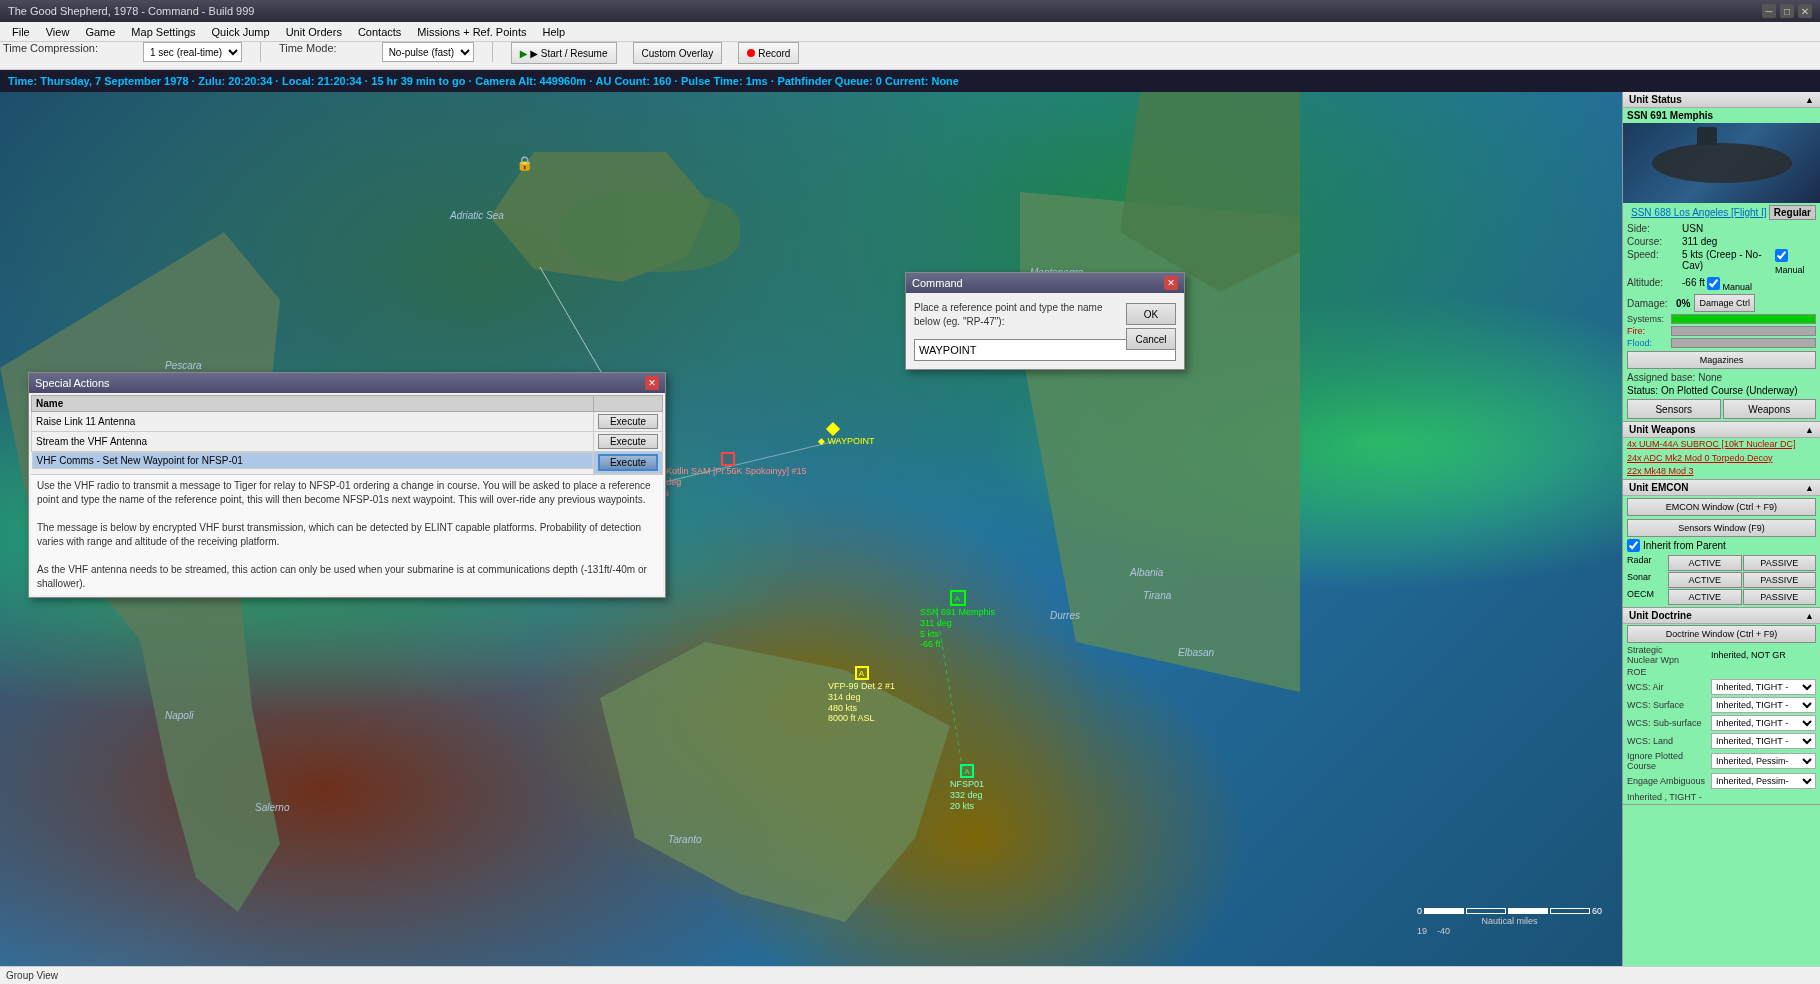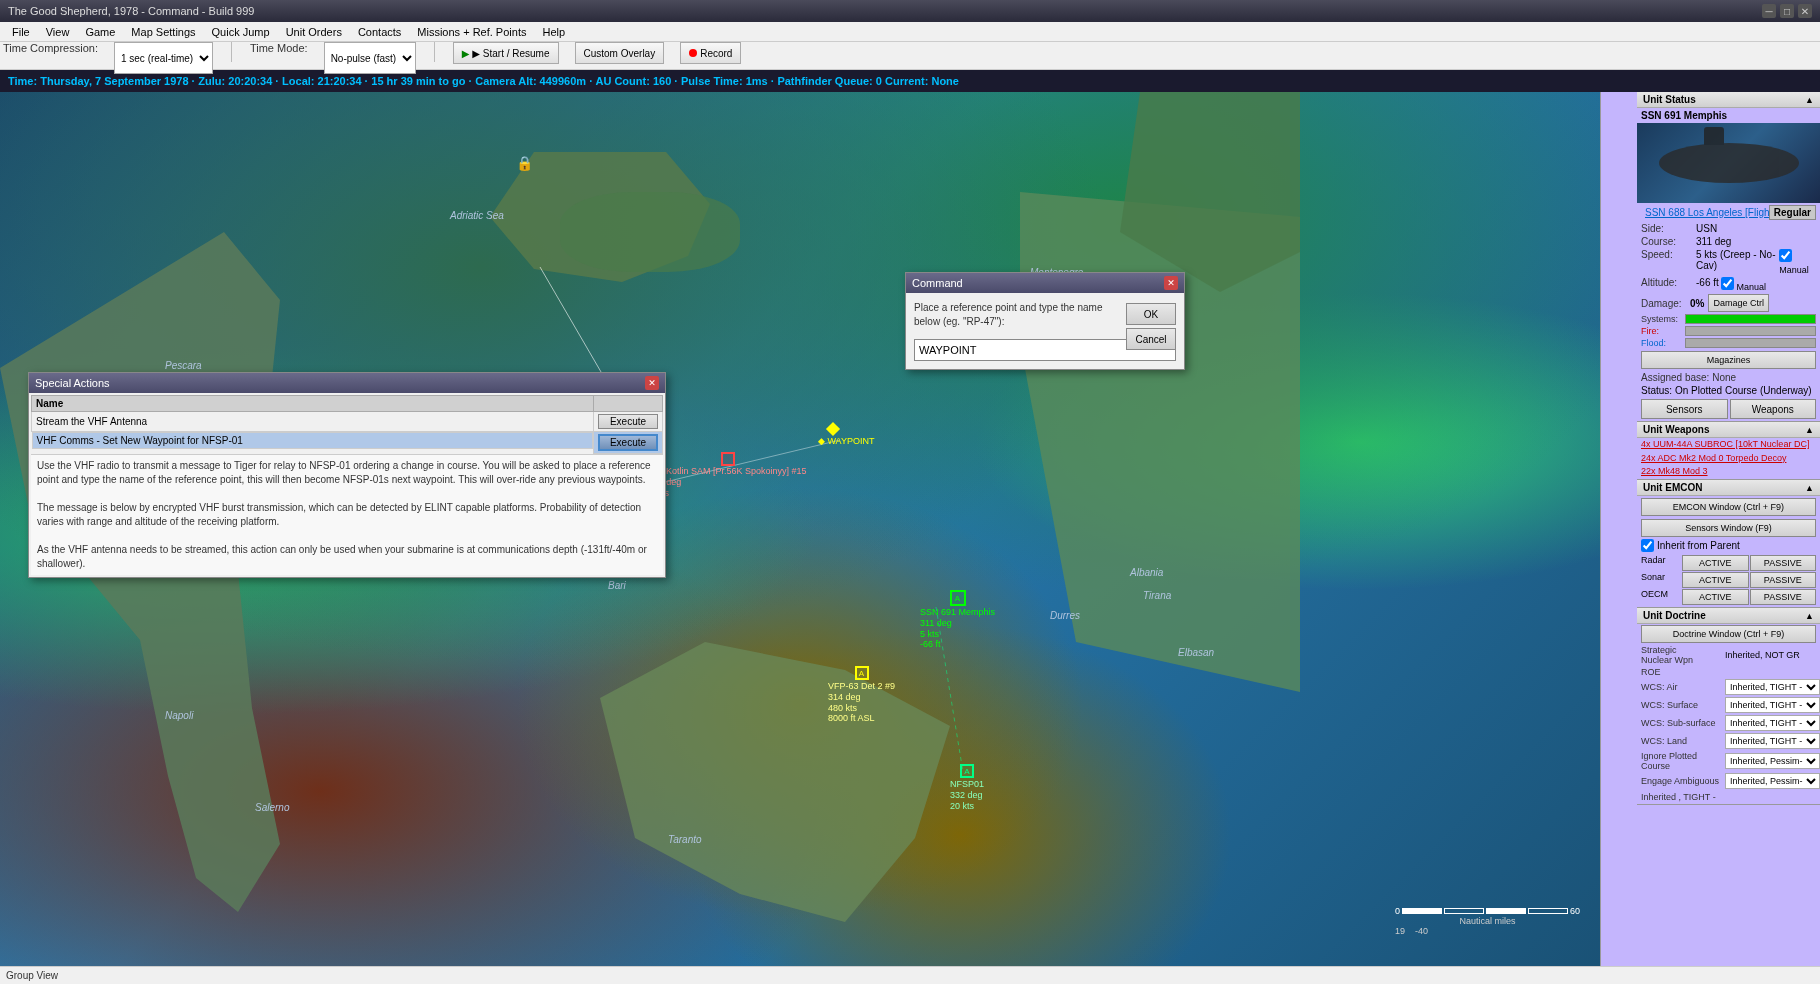--- a/index.html
+++ b/index.html
@@ -44,25 +44,26 @@
       height: 28px;
       display: flex;
       align-items: flex-start;
       padding: 0 3px;
       gap: 16px;
       border-bottom: 1px solid #ccc;
       font-size: 11px;
     }
     .toolbar-label { color: #333; white-space: nowrap; }
     .toolbar-select {
-      height: 32px;
+      height: 20px;
       font-size: 10px;
       border: 1px solid #aaa;
       background: #fff;
       padding: 0 2px;
+      margin-left: 29px;
     }
     .toolbar-btn {
       height: 22px;
       padding: 0 8px;
       font-size: 10px;
       border: 1px solid #aaa;
       background: linear-gradient(to bottom, #f8f8f8, #e0e0e0);
       cursor: pointer;
       display: flex;
       align-items: center;
@@ -147,28 +148,27 @@
     .scale-seg {
       height: 6px;
       width: 40px;
       border: 1px solid #fff;
     }
     .scale-seg.filled { background: #fff; }
     .scale-seg.empty { background: transparent; }
 
     
     #right-panel {
-      width: 220px;
-      background: #c4b5fd;
+      width: 198px;
+      background: #86efac;
       display: flex;
       flex-direction: column;
       border-left: 1px solid #999;
       overflow-y: auto;
       font-size: 10px;
-      padding-left: 36px;
     }
 
     .panel-section {
       border-bottom: 1px solid #999;
     }
 
     .panel-header {
       background: linear-gradient(to bottom, #e8e8e8, #d0d0d0);
       padding: 2px 6px;
       font-weight: bold;
@@ -603,21 +603,21 @@
         <span>5 kts</span><br>
         <span>-66 ft</span>
       </div>
     </div>
 
     <div class="unit-marker" style="left:828px; top:574px;">
       <div style="width:14px;height:14px;border:2px solid #ffff00;background:rgba(255,255,0,0.1);display:flex;align-items:center;justify-content:center;">
         <span style="color:#ffff00;font-size:8px;">A</span>
       </div>
       <div style="color:#ffff88;font-size:9px;white-space:nowrap;line-height:1.2;margin-top:1px;">
-        <span>VFP-63 Det 2 #9</span><br>
+        <span>VFP-99 Det 2 #1</span><br>
         <span>314 deg</span><br>
         <span>480 kts</span><br>
         <span>8000 ft ASL</span>
       </div>
     </div>
 
     <div class="unit-marker" style="left:950px; top:672px;">
       <div style="width:14px;height:14px;border:2px solid #00ff88;background:rgba(0,255,136,0.1);display:flex;align-items:center;justify-content:center;">
         <span style="color:#00ff88;font-size:8px;">A</span>
       </div>
@@ -648,20 +648,24 @@
       </div>
       <div style="padding:2px;">
         <table class="sa-table">
           <thead>
             <tr>
               <th>Name</th>
               <th style="width:65px;"></th>
             </tr>
           </thead>
           <tbody>
+            <tr>
+              <td>Raise Link 11 Antenna</td>
+              <td><button class="sa-execute-btn">Execute</button></td>
+            </tr>
             <tr>
               <td>Stream the VHF Antenna</td>
               <td><button class="sa-execute-btn">Execute</button></td>
             </tr>
             <tr class="selected">
               <td style="display:flex;align-items:center;gap:2px;">VHF Comms - Set New Waypoint for NFSP-01</td>
               <td><button class="sa-execute-btn active">Execute</button></td>
             </tr>
           </tbody>
         </table>

